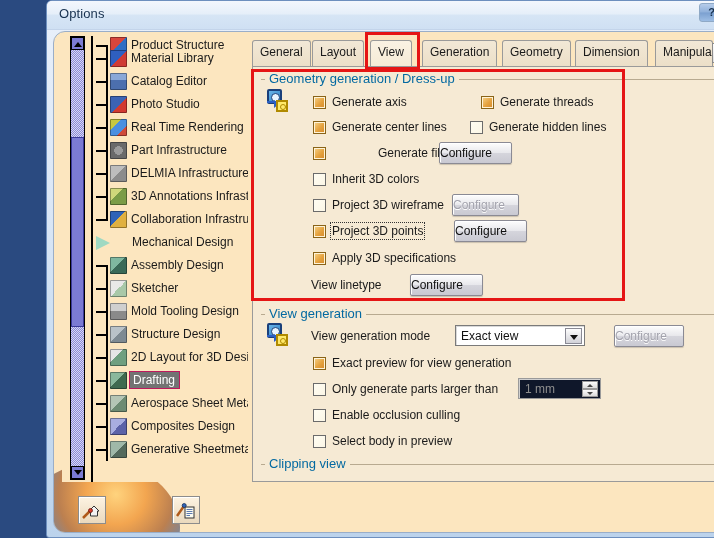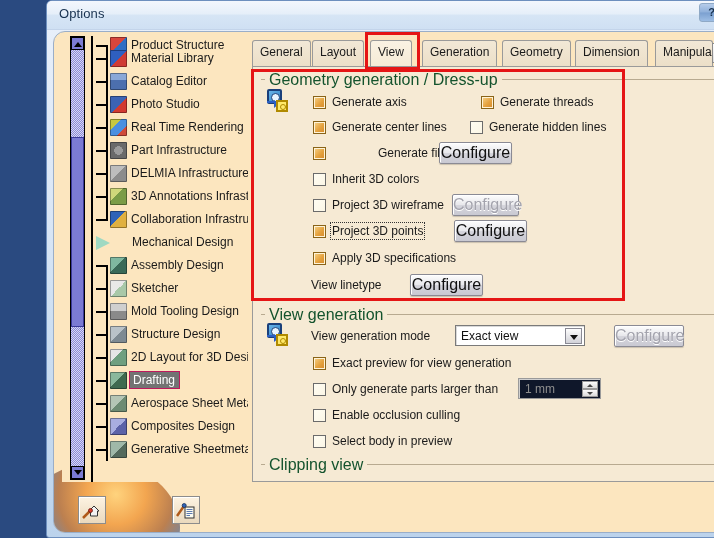--- a/index.html
+++ b/index.html
@@ -255,21 +255,21 @@
 
   
   .group {
     position: absolute;
     left: 8px; width: 458px;
   }
   .group-title {
     position: absolute; left: 4px; top: -8px;
     background: #f6ead4;
     padding: 0 4px;
-    font-size: 16px; color: #14532d;
+    font-size: 13px; color: #0369a1;
   }
   .group-line {
     position: absolute; left: 0; top: 0;
     width: 100%;
     border-top: 1px solid #b8aa90;
   }
 
   .sect-icon {
     position: absolute;
     width: 26px; height: 24px;
@@ -330,22 +330,21 @@
   }
   .cblabel { line-height: 14px; }
 
   
   .btn {
     position: absolute;
     box-sizing: border-box;
     background: linear-gradient(180deg,#fdfdfd 0%, #e8e8ec 48%, #d5d5dc 52%, #c9c9d2 100%);
     border: 1px solid #8a8a94;
     border-radius: 2px;
-    font-size: 16px; color: #101010;
-    text-align: center;
+    font-size: 12px; color: #101010;
     box-shadow: inset 1px 1px 0 #ffffff, 0 1px 1px rgba(0,0,0,.18);
   }
   .btn.disabled { color: #a3a3ad; text-shadow: 0 1px 0 #fff; }
 
   
   #combo-viewgen {
     position: absolute;
     background: #ffffff;
     border: 1px solid #7a7a7a;
     box-sizing: border-box;

